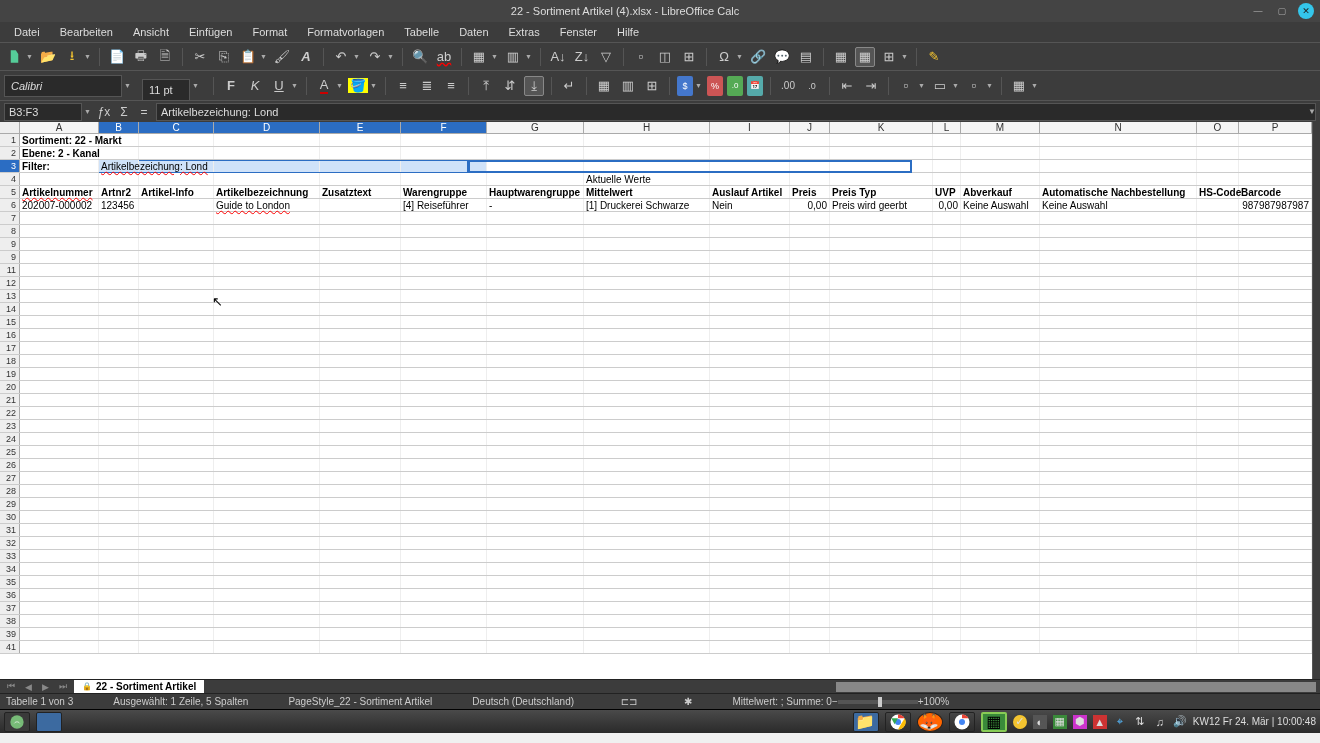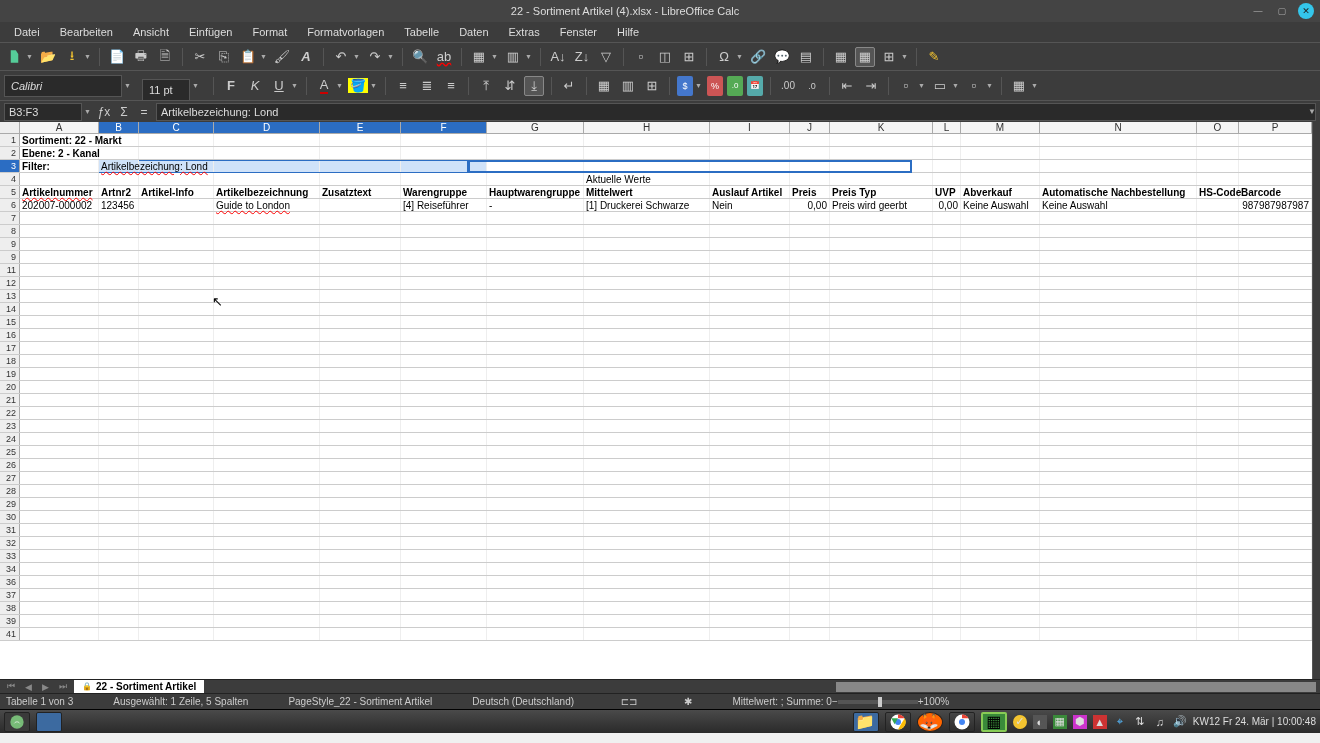--- a/index.html
+++ b/index.html
@@ -960,20 +960,39 @@
         <div class="cell cJ"></div>
         <div class="cell cK"></div>
         <div class="cell cL"></div>
         <div class="cell cM"></div>
         <div class="cell cN"></div>
         <div class="cell cO"></div>
         <div class="cell cP"></div>
       </div>
       <div class="row">
         <div class="row-head">34</div>
+        <div class="cell cA"></div>
+        <div class="cell cB"></div>
+        <div class="cell cC"></div>
+        <div class="cell cD"></div>
+        <div class="cell cE"></div>
+        <div class="cell cF"></div>
+        <div class="cell cG"></div>
+        <div class="cell cH"></div>
+        <div class="cell cI"></div>
+        <div class="cell cJ"></div>
+        <div class="cell cK"></div>
+        <div class="cell cL"></div>
+        <div class="cell cM"></div>
+        <div class="cell cN"></div>
+        <div class="cell cO"></div>
+        <div class="cell cP"></div>
+      </div>
+      <div class="row">
+        <div class="row-head">35</div>
         <div class="cell cA"></div>
         <div class="cell cB"></div>
         <div class="cell cC"></div>
         <div class="cell cD"></div>
         <div class="cell cE"></div>
         <div class="cell cF"></div>
         <div class="cell cG"></div>
         <div class="cell cH"></div>
         <div class="cell cI"></div>
         <div class="cell cJ"></div>

